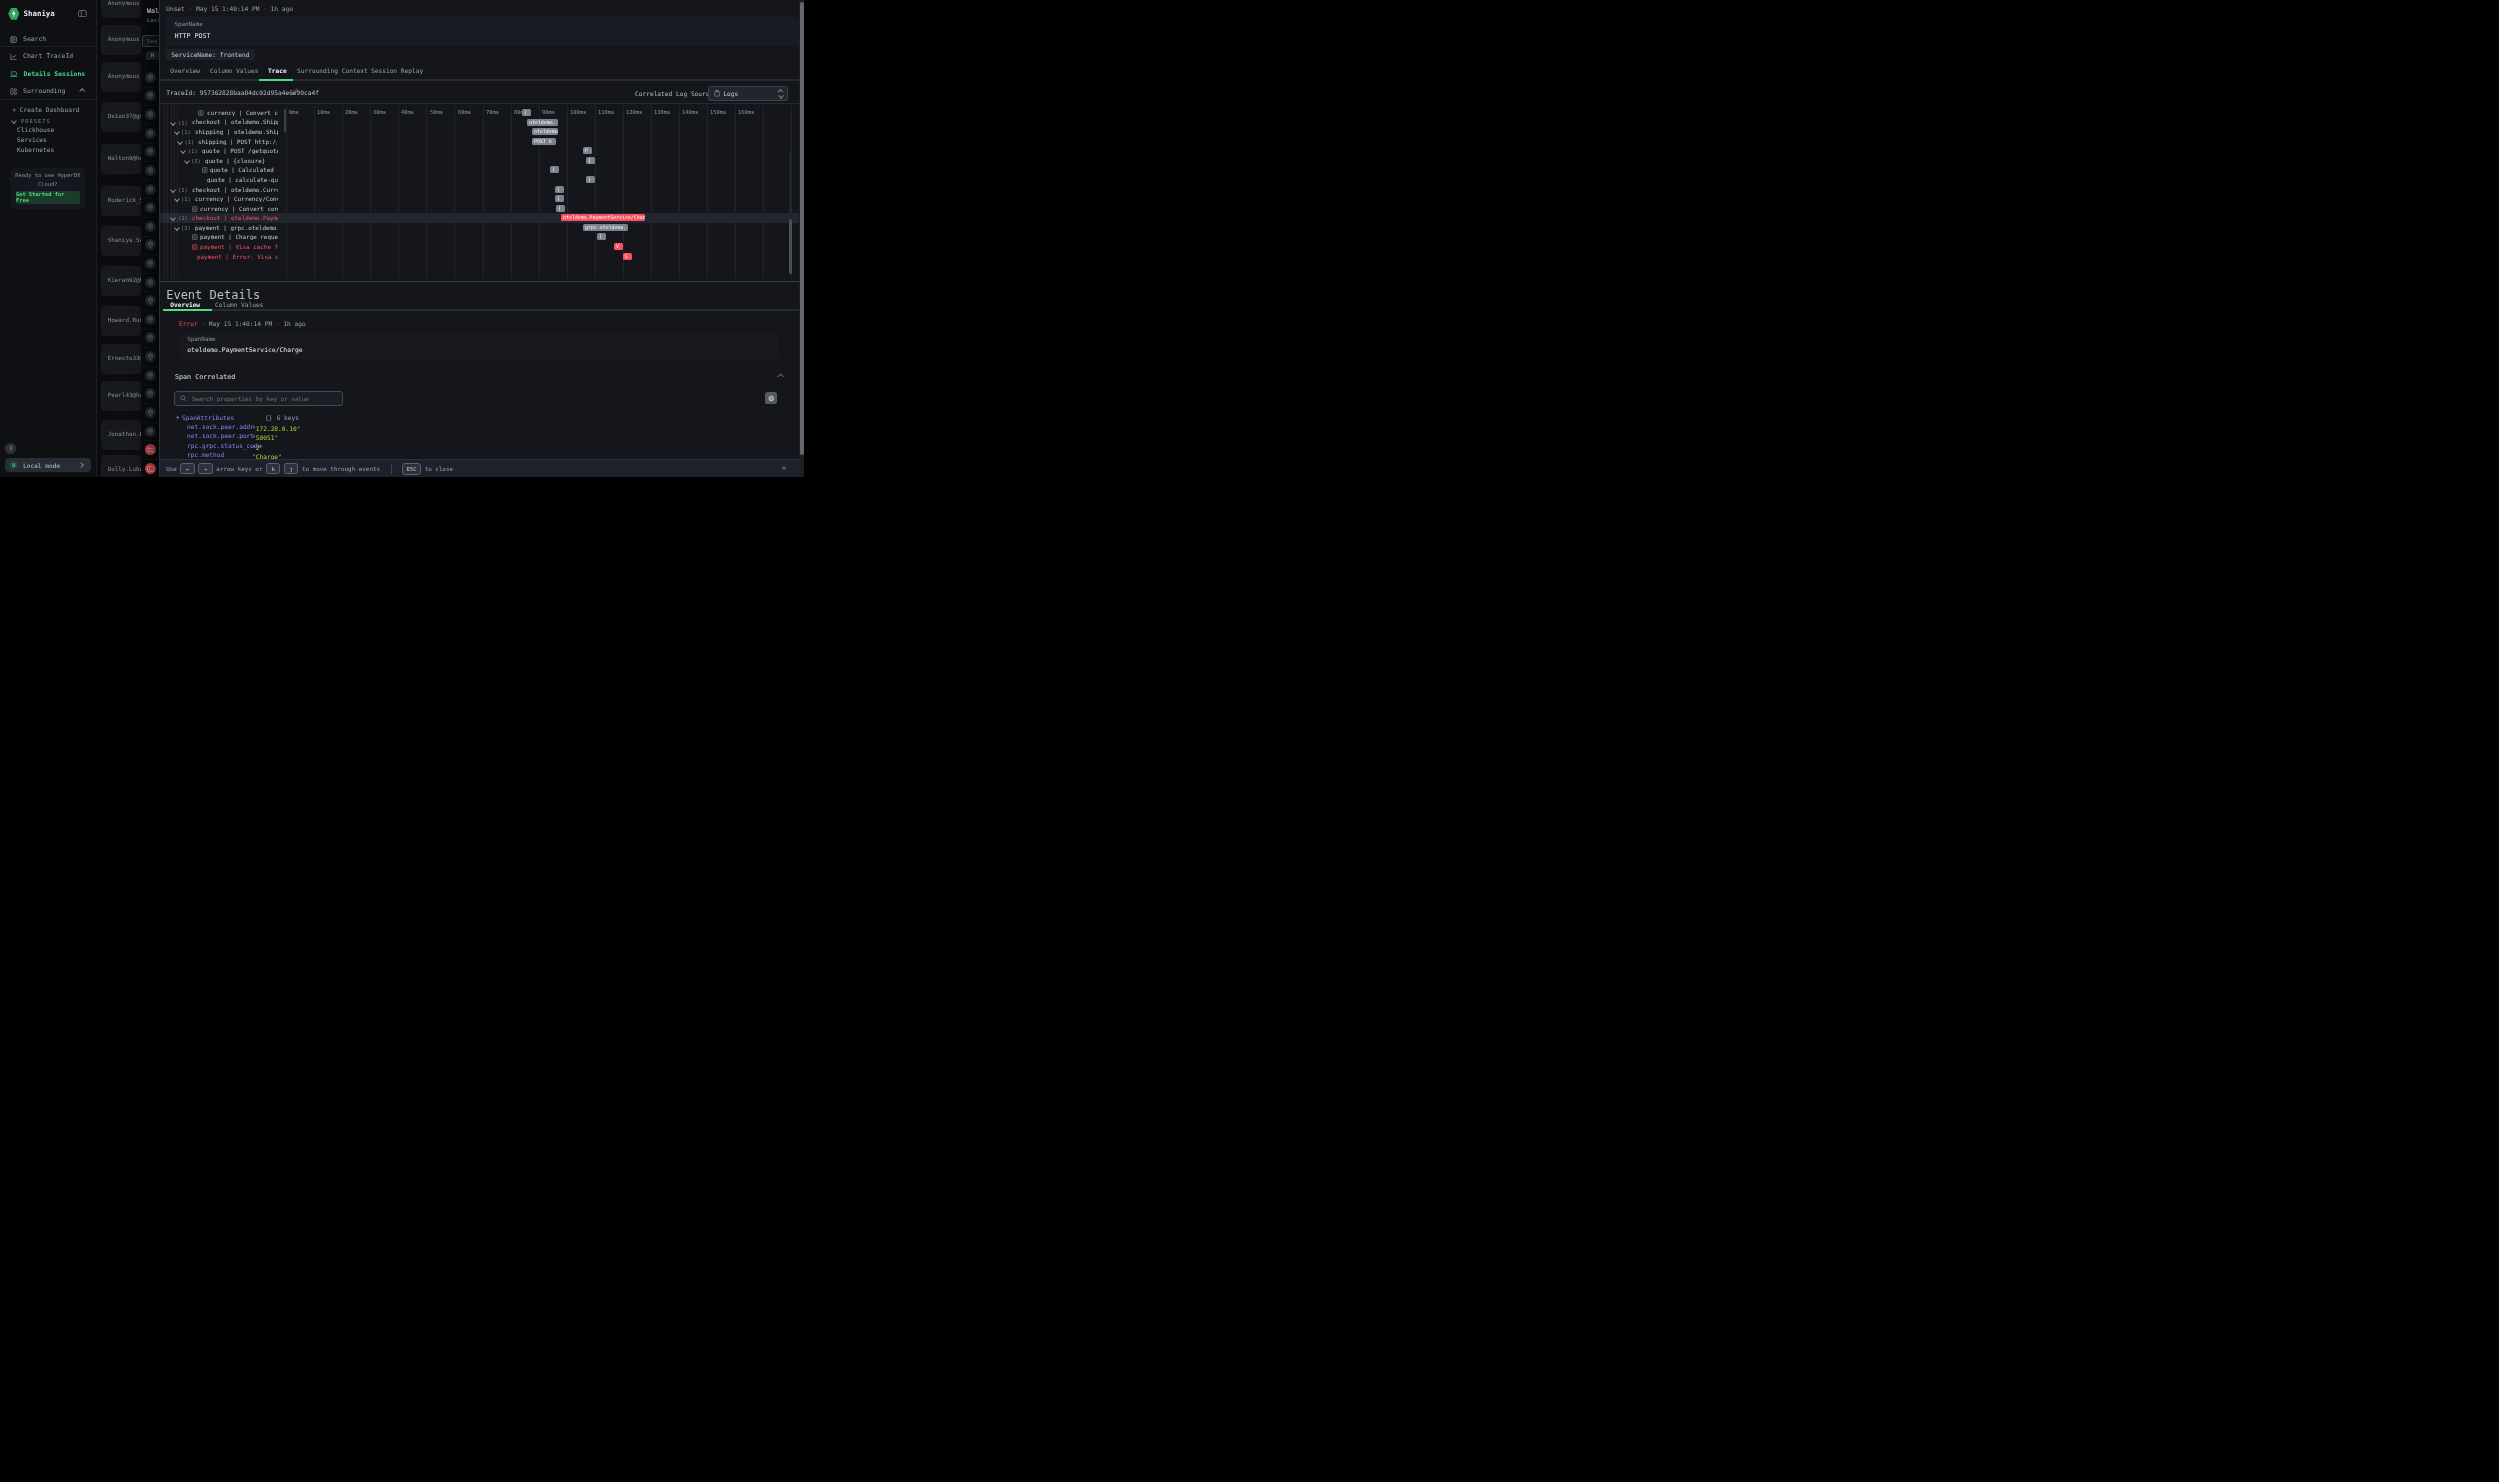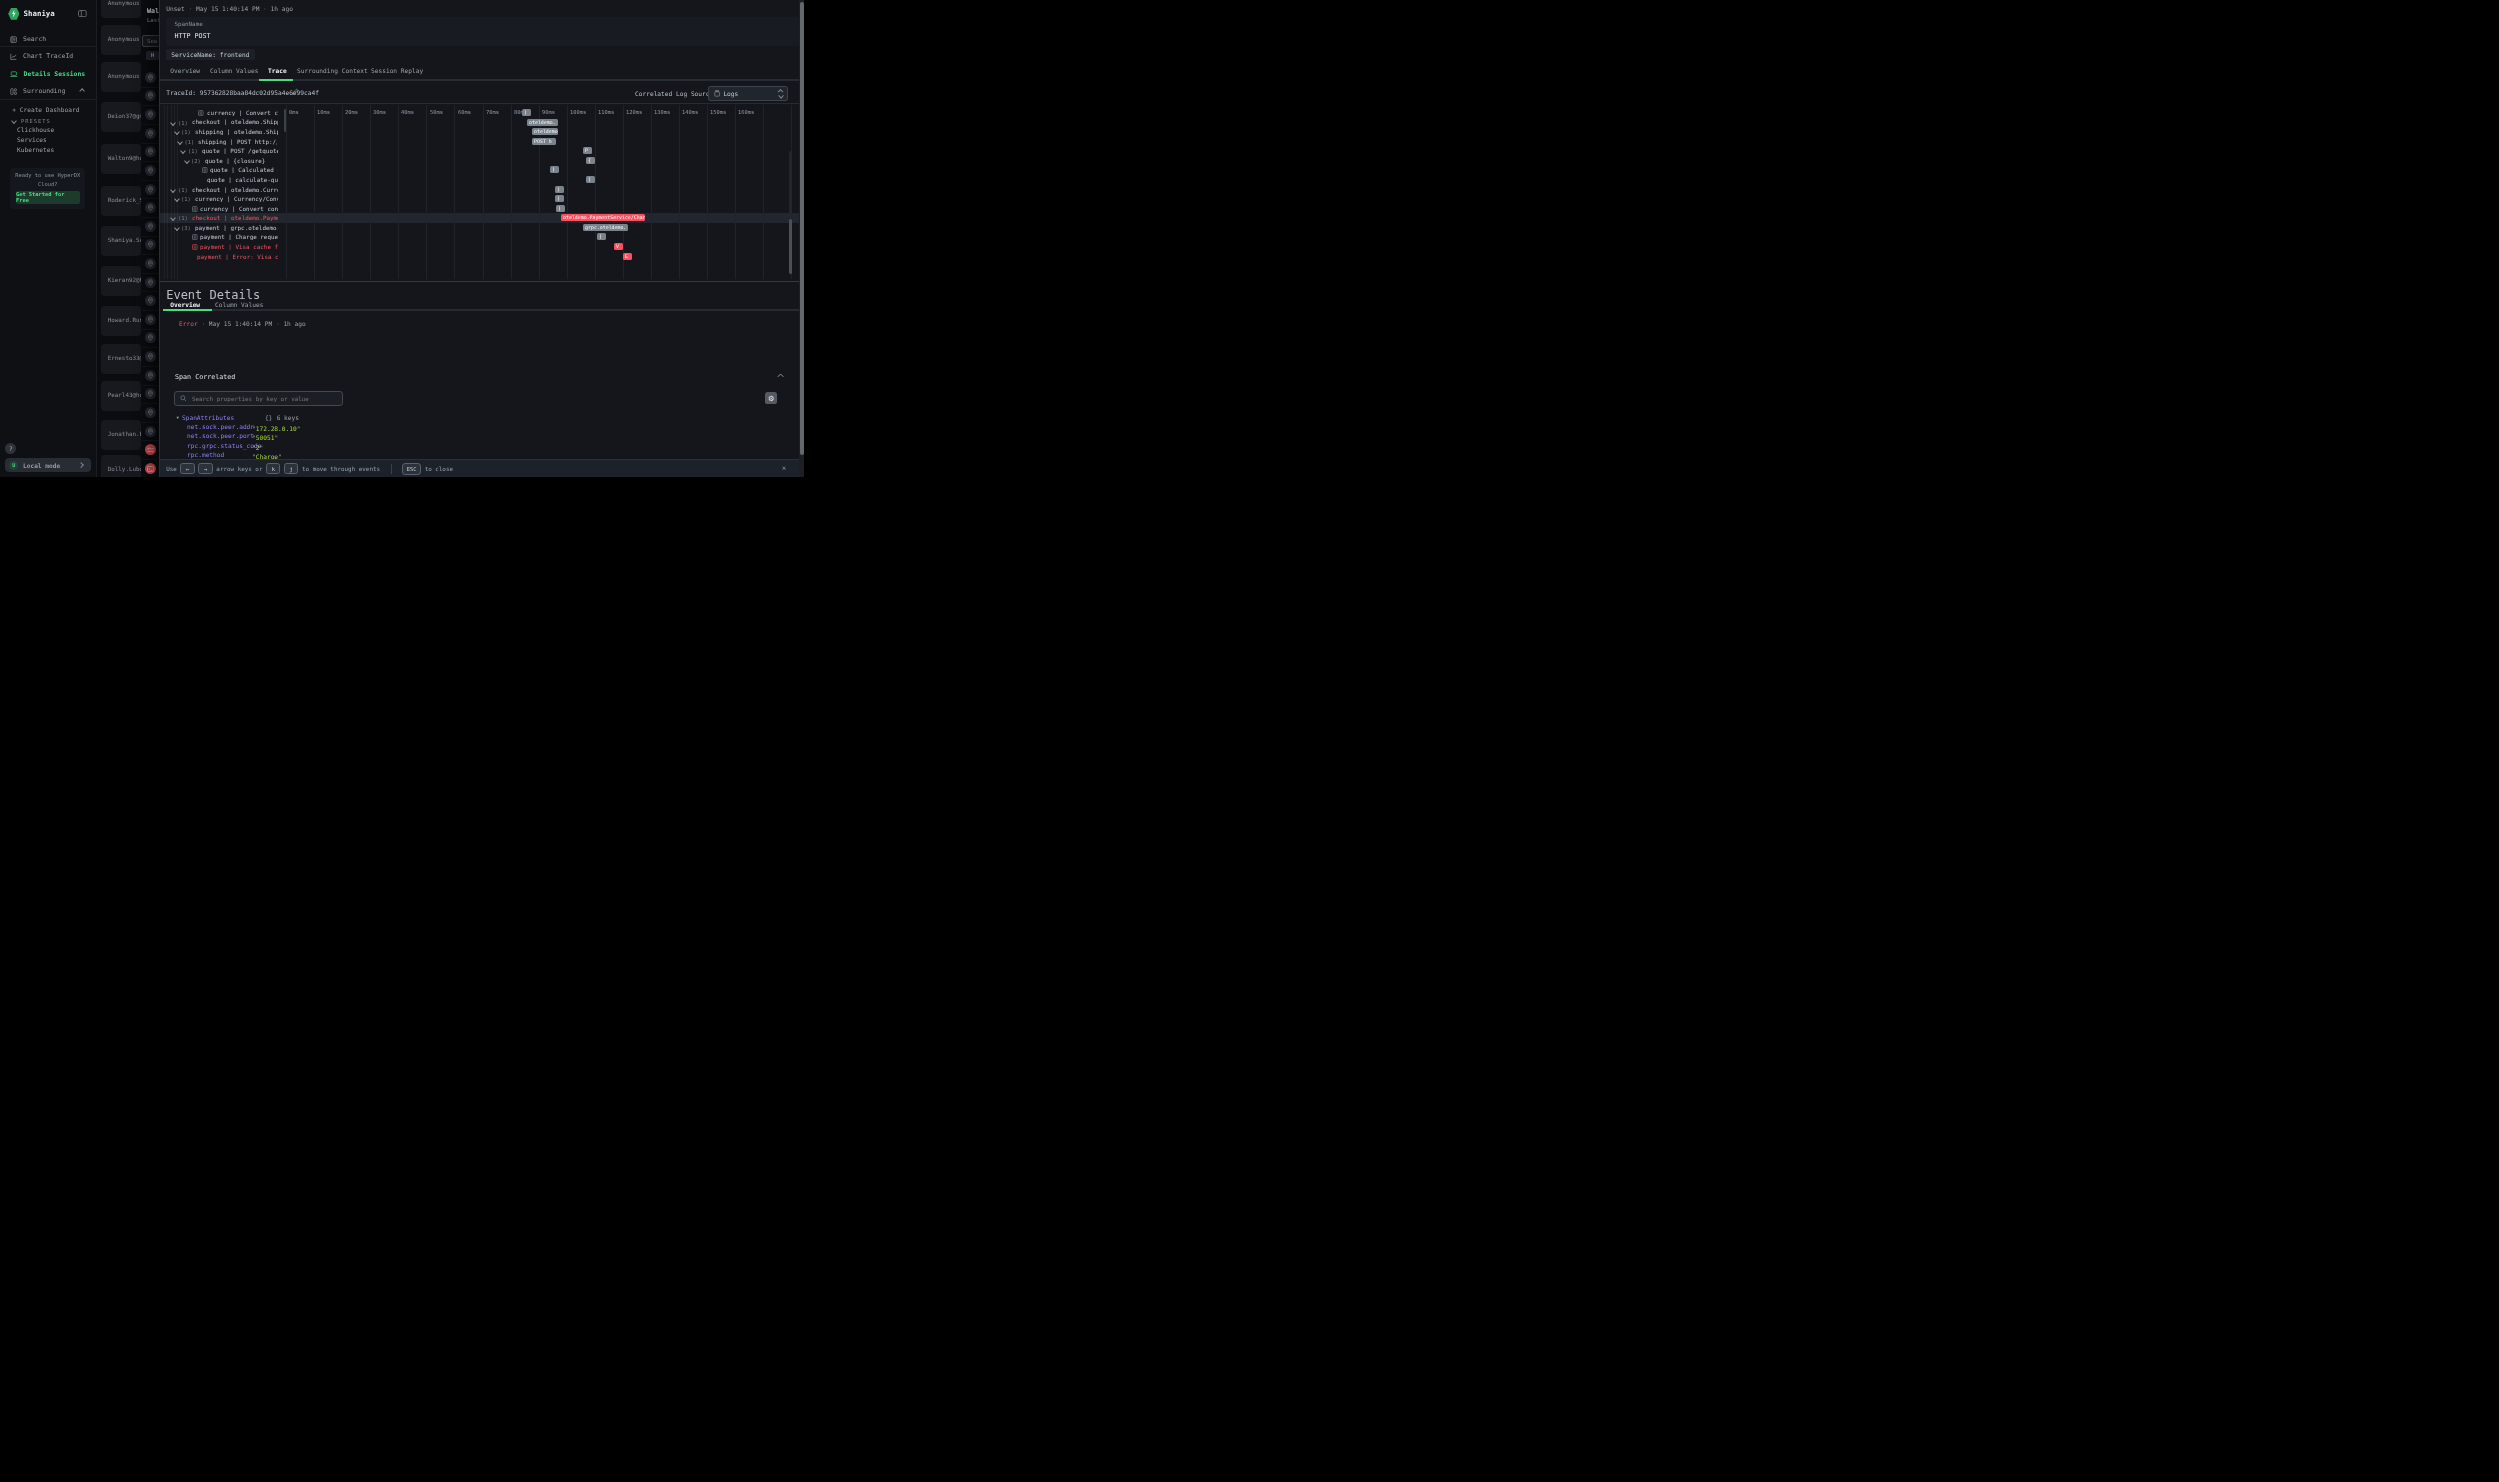--- a/index.html
+++ b/index.html
@@ -589,20 +589,24 @@
     <div class="a" style="left:2.6px;top:309px;width:49px;height:2.1px;background:#4ade80;"></div>
 
     <div class="a txt" style="left:19px;top:320px;font-size:6.2px;">
       <span style="color:#f1525f;">Error</span>
       <span class="sep">·</span>
       <span style="color:#9aa0a8;">May 15 1:40:14 PM</span>
       <span class="sep">·</span>
       <span style="color:#9aa0a8;">1h ago</span>
     </div>
 
+    <div class="a" style="left:19px;top:332px;width:599px;height:27px;background:#17191f;border-radius:2.6px;">
+      <div class="a txt" style="left:8.2px;top:3.6px;font-size:5.9px;color:#8a9199;">SpanName</div>
+      <div class="a txt" style="left:8.2px;top:14.4px;font-size:6.4px;color:#e8ebee;">oteldemo.PaymentService/Charge</div>
+    </div>
 
     <div class="a txt" style="left:15px;top:373px;font-size:6.7px;color:#dde1e6;">Span Correlated</div>
     <div class="a" style="left:617px;top:373px;cursor:pointer;">
       <svg width="7.2" height="4.6" viewBox="0 0 14 9">
           <polyline points="1.5,7.5 7,2 12.5,7.5" fill="none" stroke="#aab0b8" stroke-width="1.6"></polyline>
         </svg>
     </div>
 
     <div class="a" style="left:14px;top:391px;width:167px;height:13.3px;background:#1b1e24;border:0.5px solid #434954;border-radius:3.1px;
          display:flex;align-items:center;">

